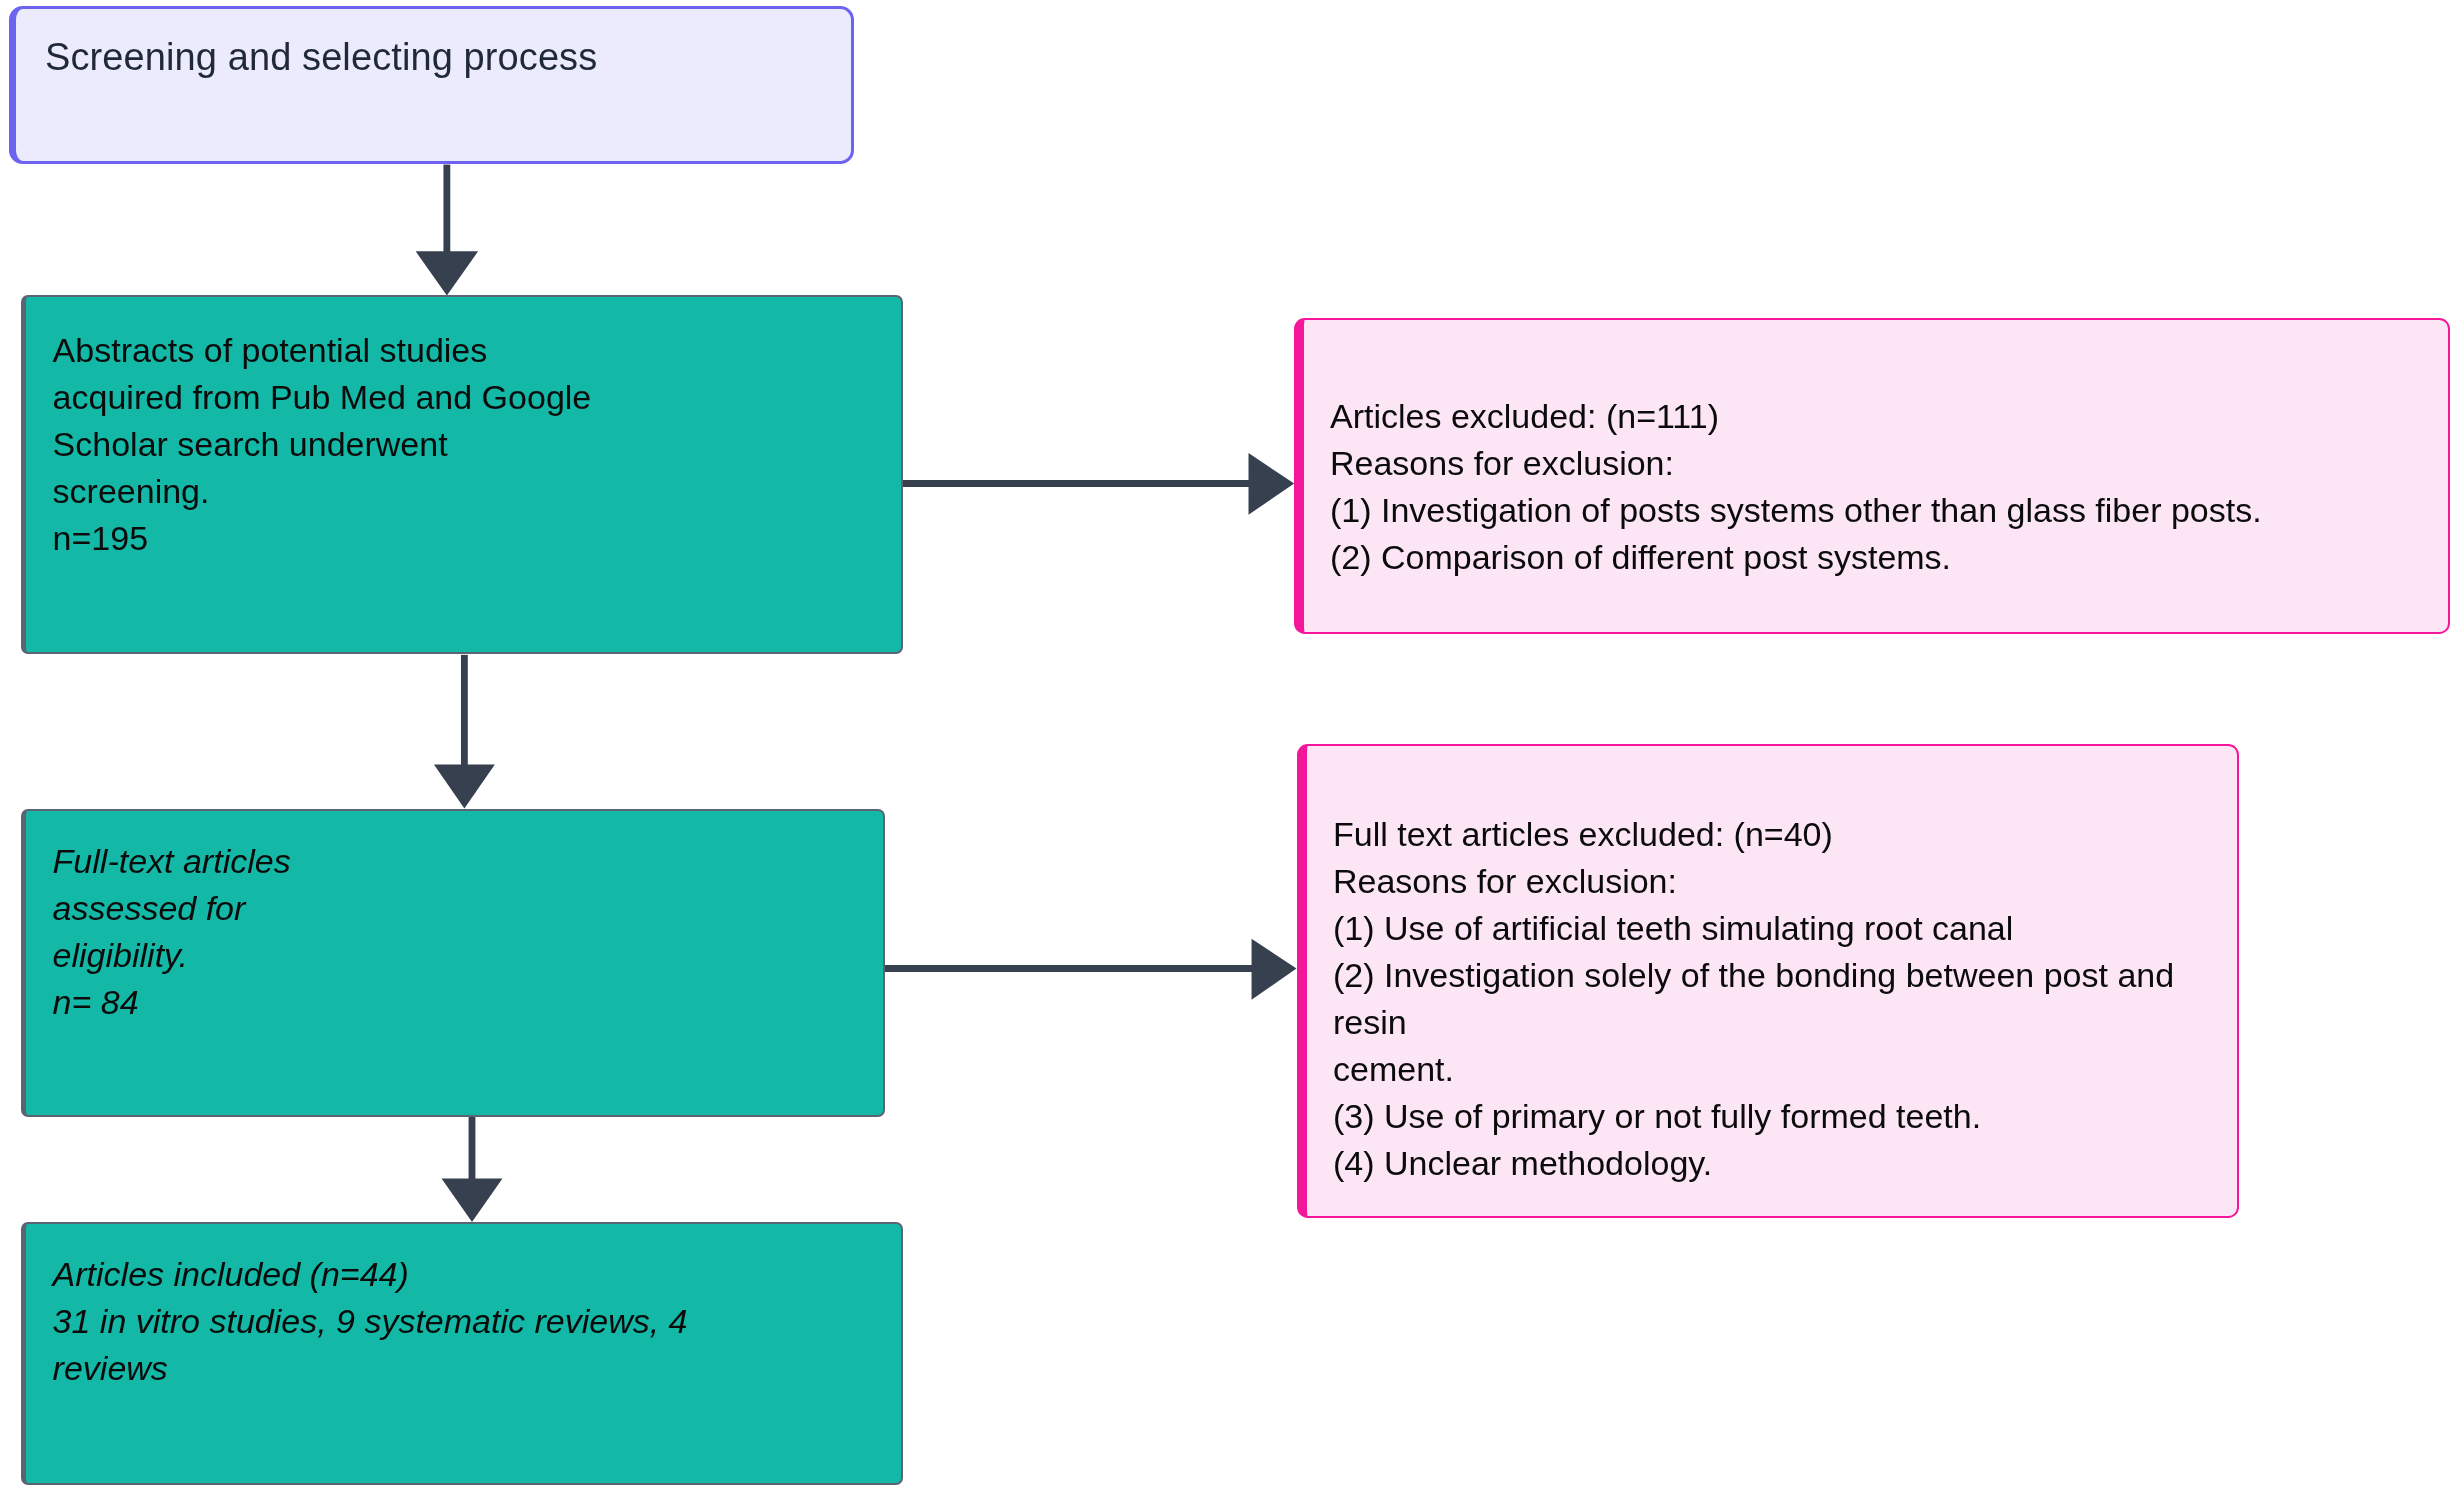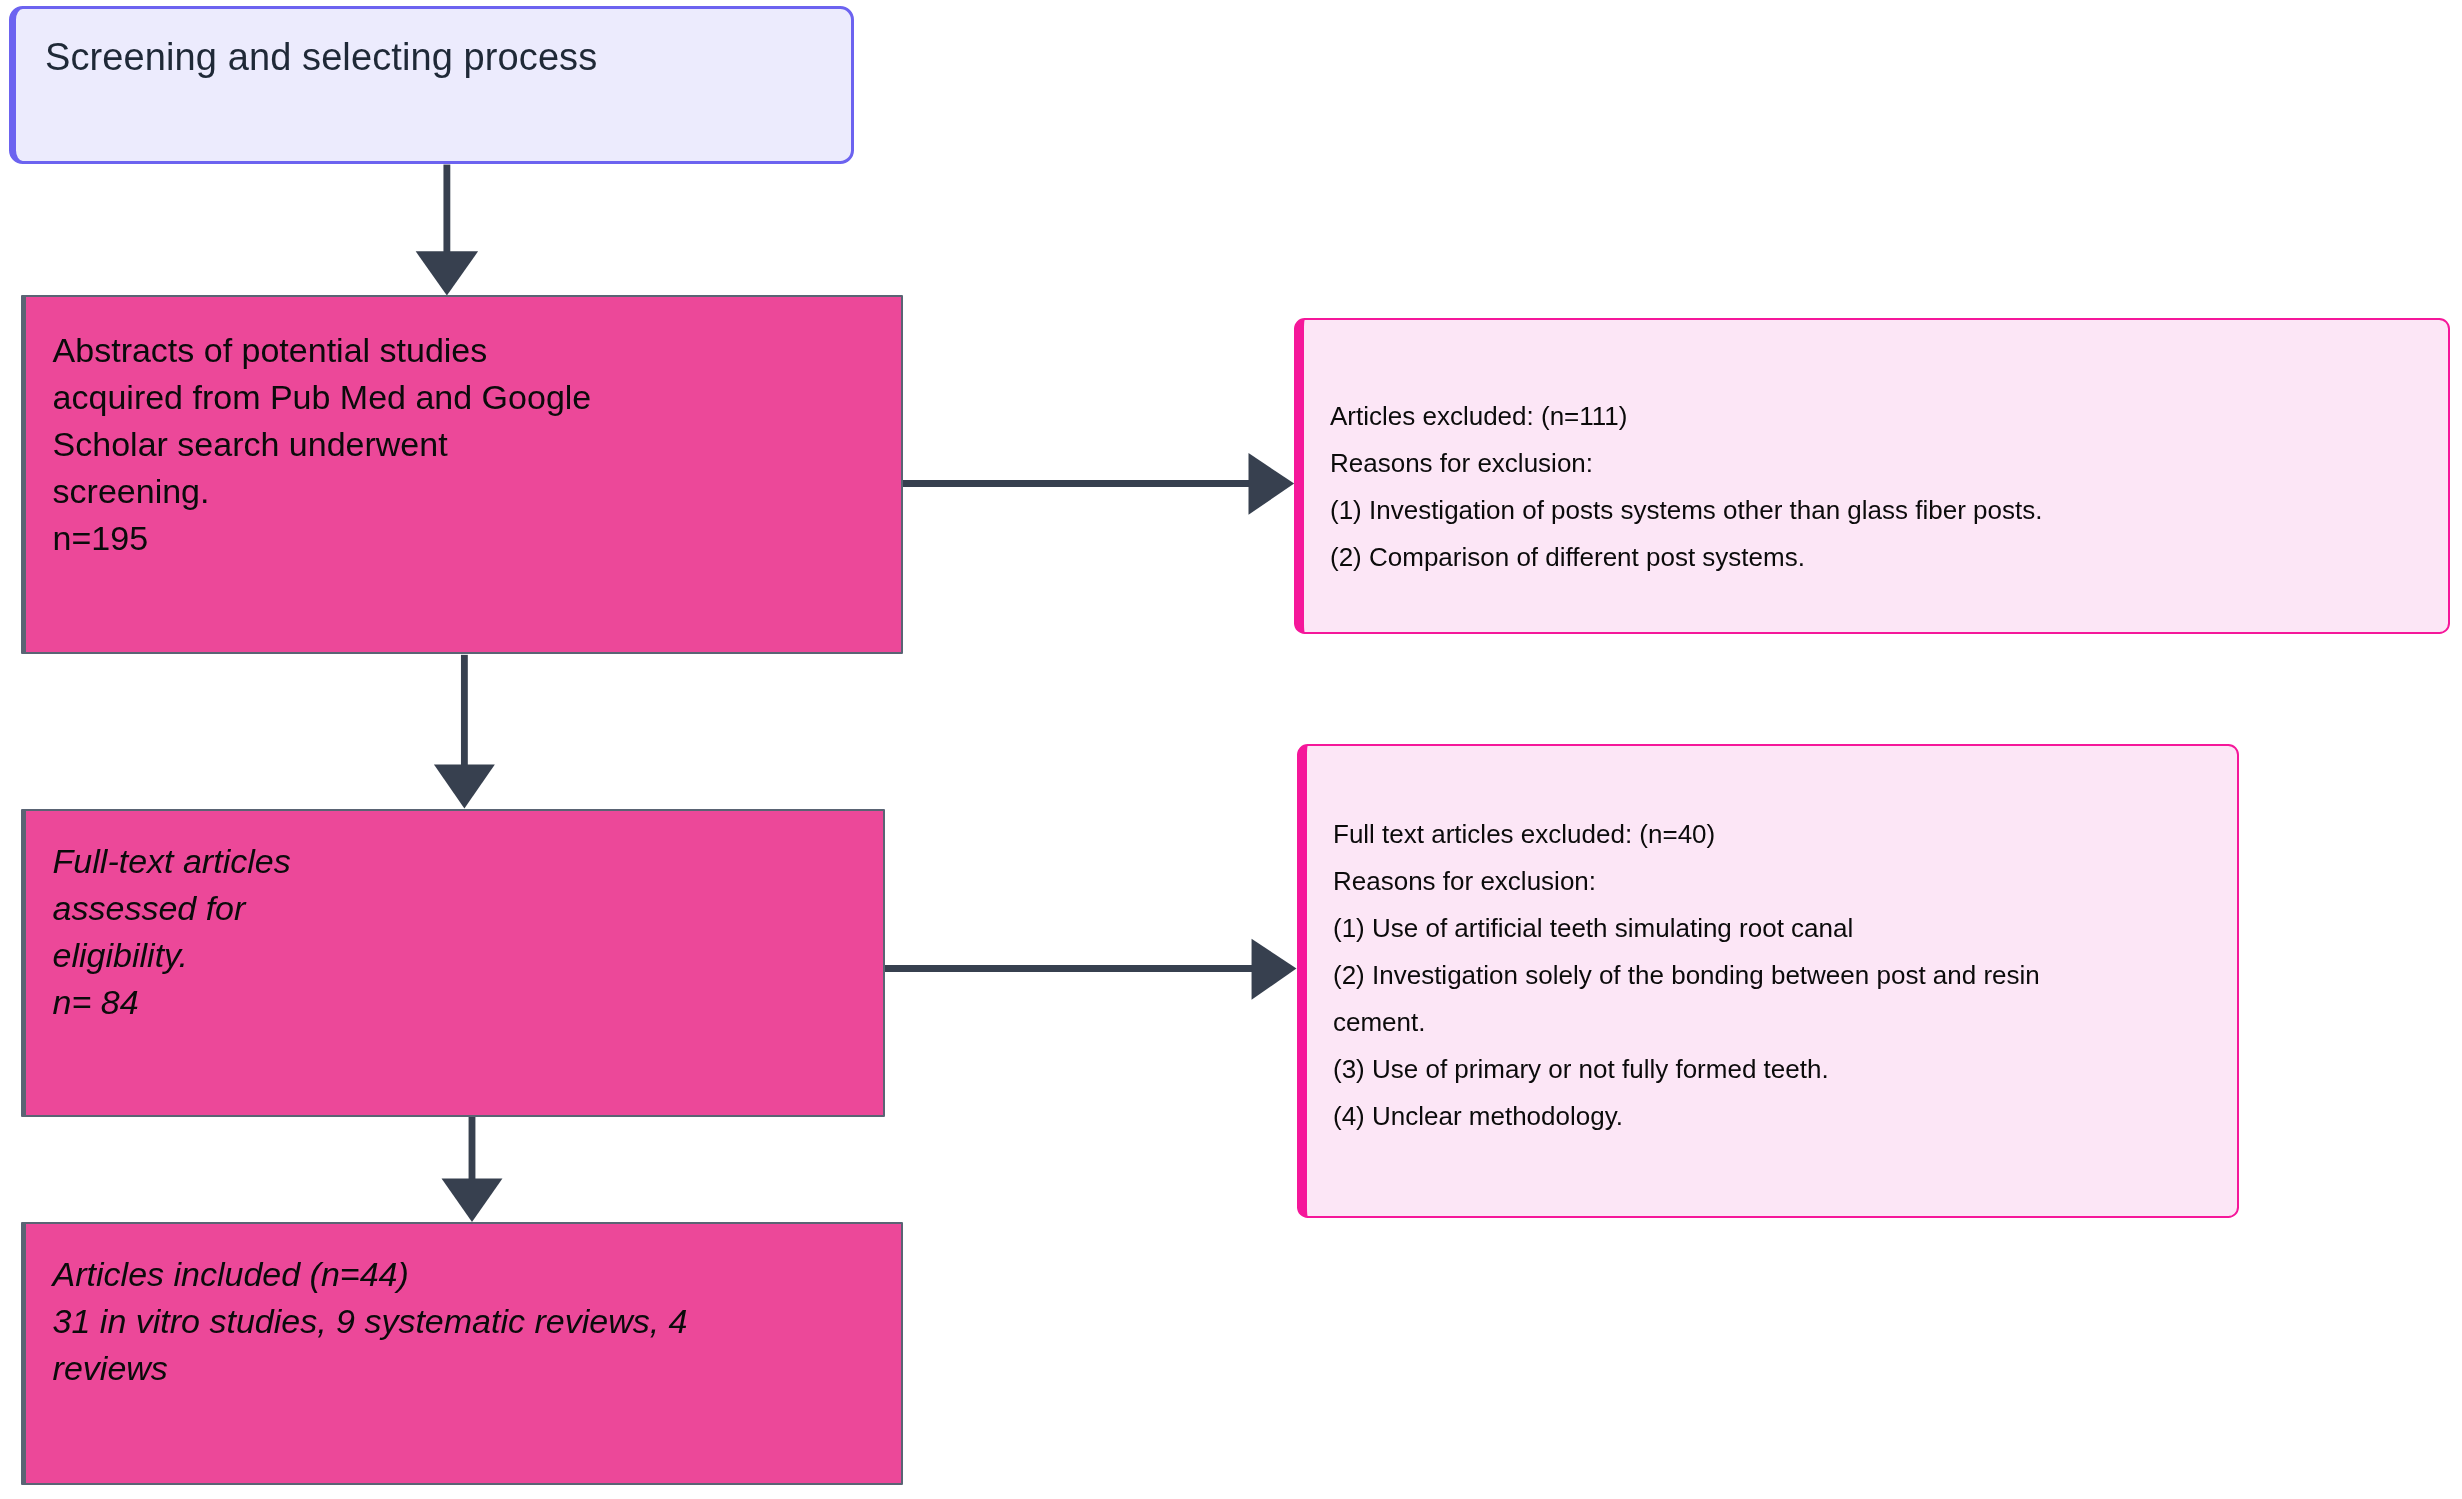--- a/index.html
+++ b/index.html
@@ -38,24 +38,24 @@
     left: 29px;
     top: 27px;
     font-size: 38px;
     font-weight: normal;
     color: #1f2937;
     letter-spacing: 0.1px;
     white-space: nowrap;
   }
   
   .node-white {
-    background: #ec4899;
+    background: #14b8a6;
     border: 2.3px solid #5a6474;
     border-left-width: 5.3px;
-    border-radius: 1px;
+    border-radius: 7px;
   }
   .node-white .label {
     position: absolute;
     left: 27px;
     font-size: 34px;
     line-height: 47px;
     color: #0b0b0b;
     white-space: pre-line;
   }
   #node-screened  { left: 20.6px; top: 295px;  width: 882px; height: 359px; }
@@ -68,21 +68,21 @@
   
   .node-pink {
     background: #fce6f6;
     border: 2.3px solid #f5179a;
     border-left-width: 10px;
     border-radius: 10.7px;
   }
   .node-pink .label {
     position: absolute;
     left: 26px;
-    font-size: 26px;
+    font-size: 34px;
     line-height: 47px;
     color: #0b0b0b;
     white-space: pre-line;
   }
   #node-excluded-1 { left: 1294px; top: 318px; width: 1156px; height: 316px; }
   #node-excluded-1 .label { top: 73px; }
   #node-excluded-2 { left: 1297px; top: 744px; width: 942px; height: 474px; }
   #node-excluded-2 .label { top: 65px; }
 
   

